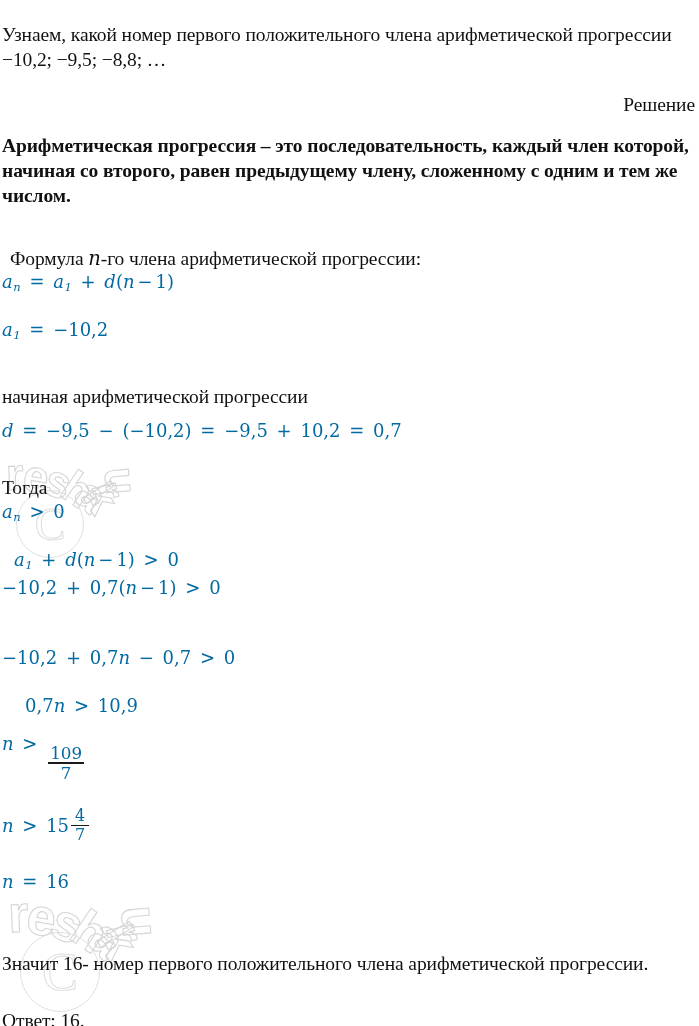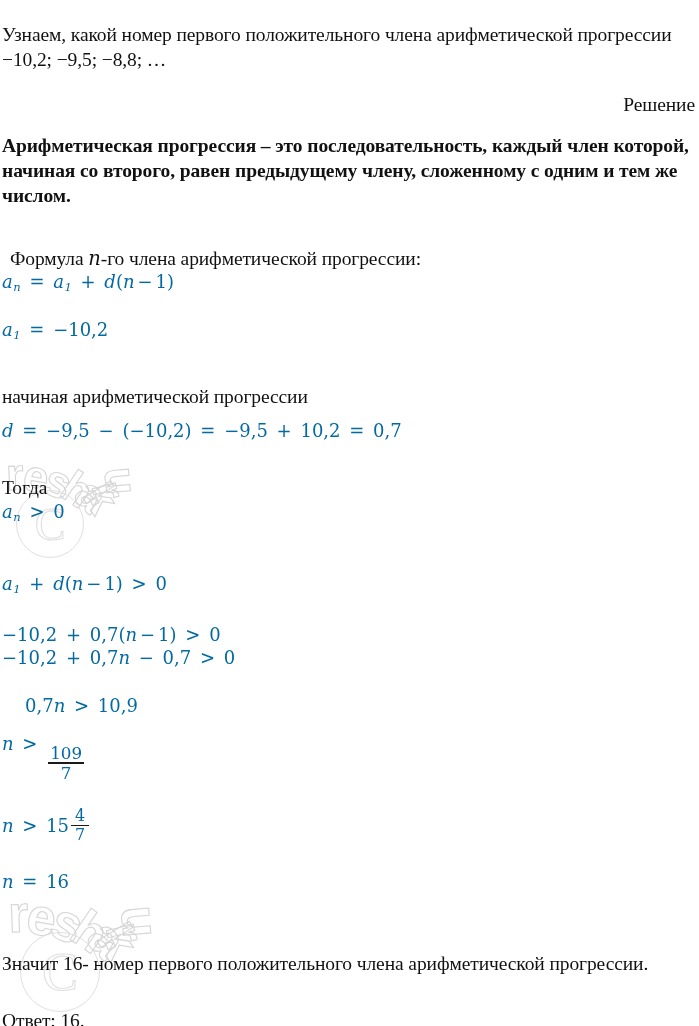--- a/index.html
+++ b/index.html
@@ -174,22 +174,22 @@
   #line-problem      { top: 2px; }
   #line-solution     { top: 72px; text-align: right; }
   #line-definition   { top: 113px; font-weight: bold; }
   #line-formula-lbl  { top: 226px; margin-left: 8px; }
   #math-an           { top: 270px; }
   #math-a1           { top: 318px; }
   #line-diff-lbl     { top: 364px; }
   #math-d            { top: 408px; margin-top: 11px; }
   #line-then         { top: 455px; }
   #math-ineq1        { top: 500px; }
-  #math-ineq2        { top: 572px; }
-  #math-ineq3        { top: 623px; }
+  #math-ineq2        { top: 548px; margin-left: 12px; }
+  #math-ineq3        { top: 576px; }
   #math-ineq4        { top: 646px; }
   #math-ineq5        { top: 694px; margin-left: 23px; }
   #math-frac1        { top: 732px; }
   #math-frac2        { top: 808px; }
   #math-n16          { top: 870px; }
   #line-conclusion   { top: 931px; }
   #line-answer       { top: 988px; }
 </style>
 </head>
 <body>

